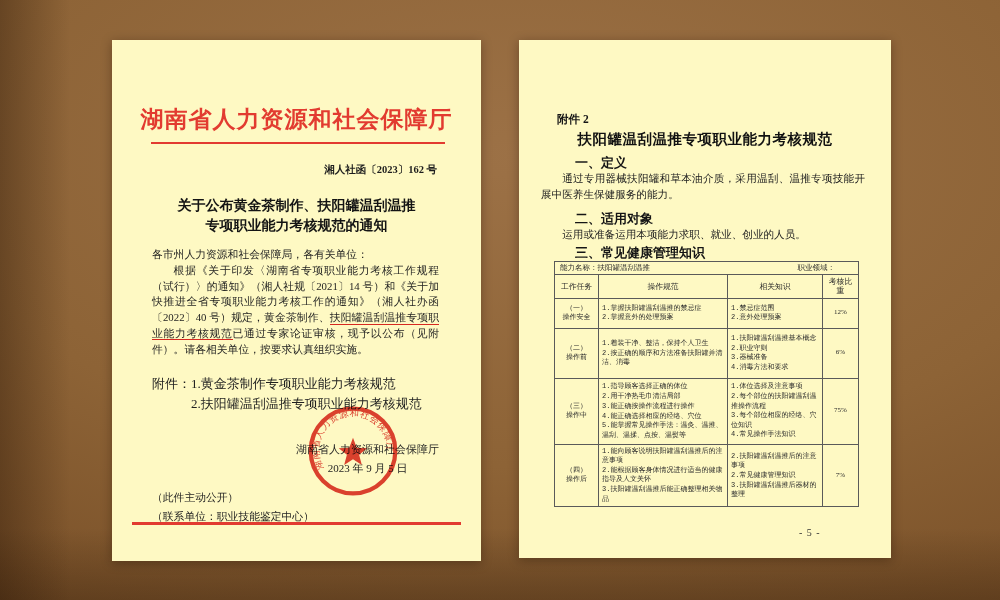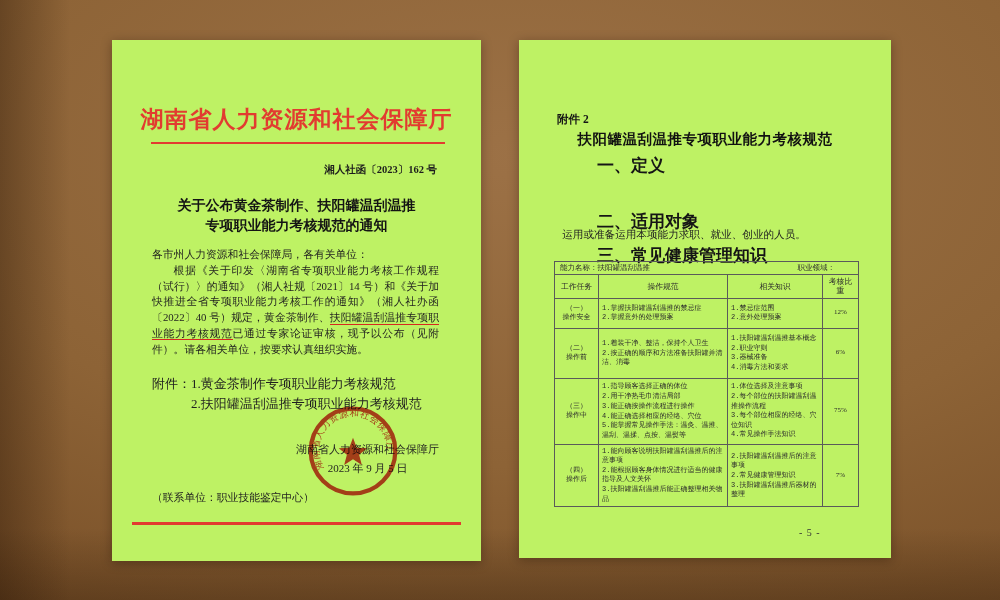--- a/index.html
+++ b/index.html
@@ -6,21 +6,21 @@
   html,body { width:1000px; height:600px; overflow:hidden; }
   body {
     font-family: "Liberation Serif", "DejaVu Serif", serif;
     background:
       linear-gradient(to right, rgba(40,20,5,0.38) 0%, rgba(40,20,5,0) 7%),
       linear-gradient(to top, rgba(35,18,4,0.30) 0%, rgba(35,18,4,0) 12%),
       radial-gradient(130% 115% at 52% 26%, #9c7146 0%, #8d6336 45%, #7a5129 75%, #63401f 100%);
     position:relative;
   }
   .page {
-    position:absolute; background:#bef264;
+    position:absolute; background:#fef9c3;
     box-shadow: 0 2px 10px rgba(30,15,5,0.35);
   }
   #left-page  { left:112px; top:40px;  width:369px; height:521px; }
   #right-page { left:519px; top:40px;  width:372px; height:518px; }
 
   
   .masthead {
     position:absolute; top:64px; left:0; right:0; text-align:center;
     color:#e23b30; font-weight:bold; font-size:23px; letter-spacing:1px;
     white-space:nowrap;
@@ -61,21 +61,21 @@
     position:absolute; top:482px; left:20px; right:20px; height:2.5px;
     background:#e23b30;
   }
 
   
   .attach-label { position:absolute; top:72px; left:38px; font-size:11.5px; font-weight:bold; color:#151515; }
   .spec-title {
     position:absolute; top:90px; left:0; right:0; text-align:center;
     font-size:14.5px; font-weight:bold; color:#111; letter-spacing:0.5px;
   }
-  .sec-head { position:absolute; left:78px; font-size:17px; font-weight:bold; color:#151515; }
+  .sec-head { position:absolute; left:56px; font-size:13px; font-weight:bold; color:#151515; }
   #sec1-head { top:114px; } #sec2-head { top:170px; } #sec3-head { top:204px; }
   .sec-body {
     position:absolute; left:22px; right:26px; font-size:10.6px; line-height:15.5px;
     color:#202020; text-align:justify; text-indent:2em;
   }
   #sec1-body { top:131px; } #sec2-body { top:187px; }
 
   table.spec-table {
     position:absolute; top:221px; left:35px; width:304px;
     border-collapse:collapse; table-layout:fixed;
@@ -119,29 +119,31 @@
   </div>
   <svg class="seal" viewBox="0 0 100 100">
     <circle cx="50" cy="50" r="45" fill="none" stroke="#d6281f" stroke-width="4.5"></circle>
     <polygon fill="#d6281f" points="50,36 54,46.5 65.2,47.1 56.5,54.1 59.4,64.9 50,58.8 40.6,64.9 43.5,54.1 34.8,47.1 46,46.5"></polygon>
     <path id="seal-arc" d="M 20,70 A 36.5,36.5 0 1 1 80,70" fill="none"></path>
     <text font-size="10" fill="#d6281f" letter-spacing="0.5">
       <textPath href="#seal-arc" startOffset="2">湖南省人力资源和社会保障厅</textPath>
     </text>
   </svg>
   <div class="footer-notes">
+    <div>（此件主动公开）</div>
     <div>（联系单位：职业技能鉴定中心）</div>
   </div>
   <div class="bottom-rule"></div>
 </div>
 
 <div class="page" id="right-page">
   <div class="attach-label">附件 2</div>
   <div class="spec-title">扶阳罐温刮温推专项职业能力考核规范</div>
   <div class="sec-head" id="sec1-head">一、定义</div>
+  <div class="sec-body" id="sec1-body">通过专用器械扶阳罐和草本油介质，采用温刮、温推专项技能开展中医养生保健服务的能力。</div>
   <div class="sec-head" id="sec2-head">二、适用对象</div>
   <div class="sec-body" id="sec2-body">运用或准备运用本项能力求职、就业、创业的人员。</div>
   <div class="sec-head" id="sec3-head">三、常见健康管理知识</div>
   <table class="spec-table">
     <colgroup>
         <col style="width:44px">
         <col style="width:129px">
         <col style="width:95px">
         <col style="width:36px">
       </colgroup>

